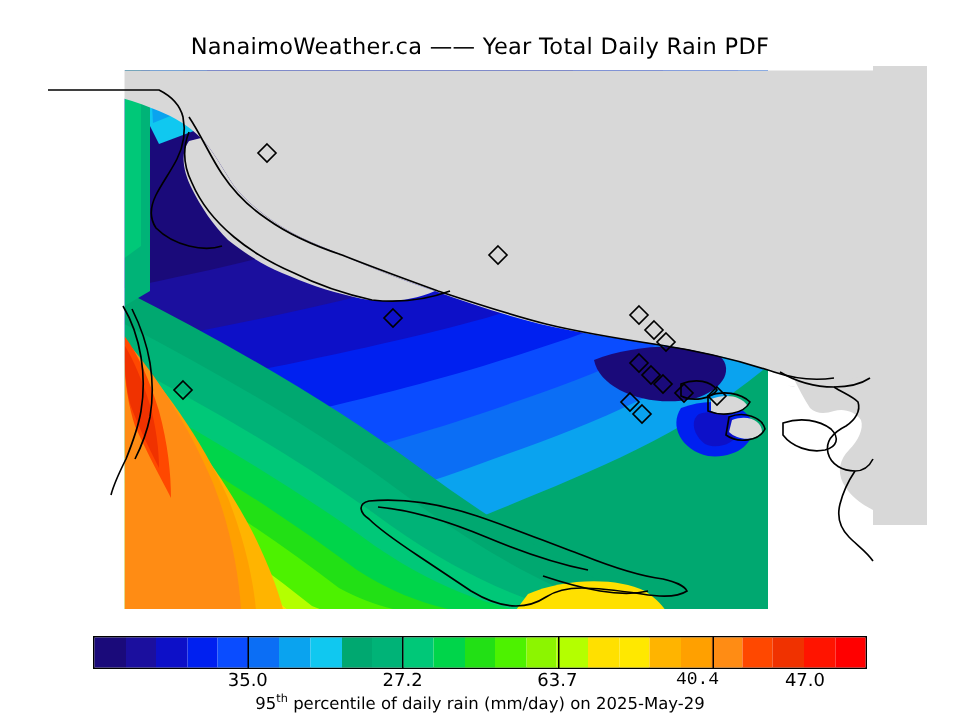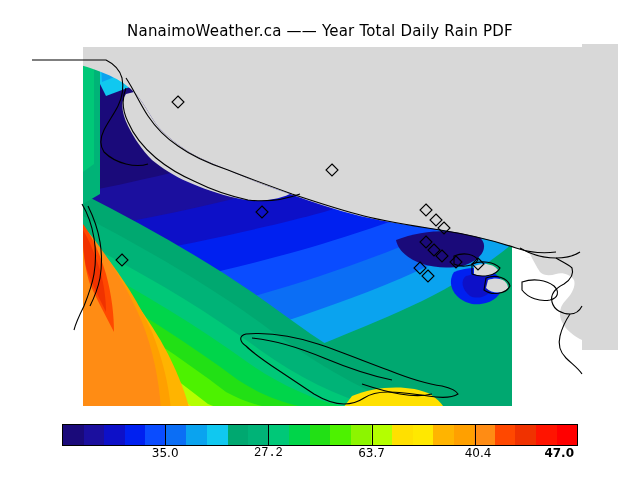--- a/index.html
+++ b/index.html
@@ -392,20 +392,21 @@
     <div class="cbar-ticks" id="cbar-ticks">
         <div class="cbar-tick" style="left: 103.2px;"></div>
         <div class="cbar-tick" style="left: 206.4px;"></div>
         <div class="cbar-tick" style="left: 309.6px;"></div>
         <div class="cbar-tick" style="left: 412.8px;"></div>
       </div>
   </div>
   <div class="cbar-labels" id="cbar-labels">
       <div class="cbar-label" style="transform: translateX(0px); left: -2px; margin-top: 44px;">14.0</div>
       <div class="cbar-label" style="left: 103.2px;">35.0</div>
-      <div class="cbar-label" style="left: 206.4px; font-family: Liberation Mono, monospace;">27.2</div>
+      <div class="cbar-label" style="left: 206.4px;">27.2</div>
       <div class="cbar-label" style="left: 309.6px;">63.7</div>
-      <div class="cbar-label" style="left: 416px;">40.4</div>
-      <div class="cbar-label" style="transform: translateX(-100%); left: 512px; font-weight: bold;">47.0</div>
+      <div class="cbar-label" style="left: 403px; font-family: Liberation Mono, monospace;">40.4</div>
+      <div class="cbar-label" style="transform: translateX(-100%); left: 488px;">47.0</div>
     </div>
 
+  <div class="caption"><span>95</span><sup>th</sup><span> percentile of daily rain (mm/day) on 2025-May-29</span></div>
 
 </div>
 
 </body></html>

